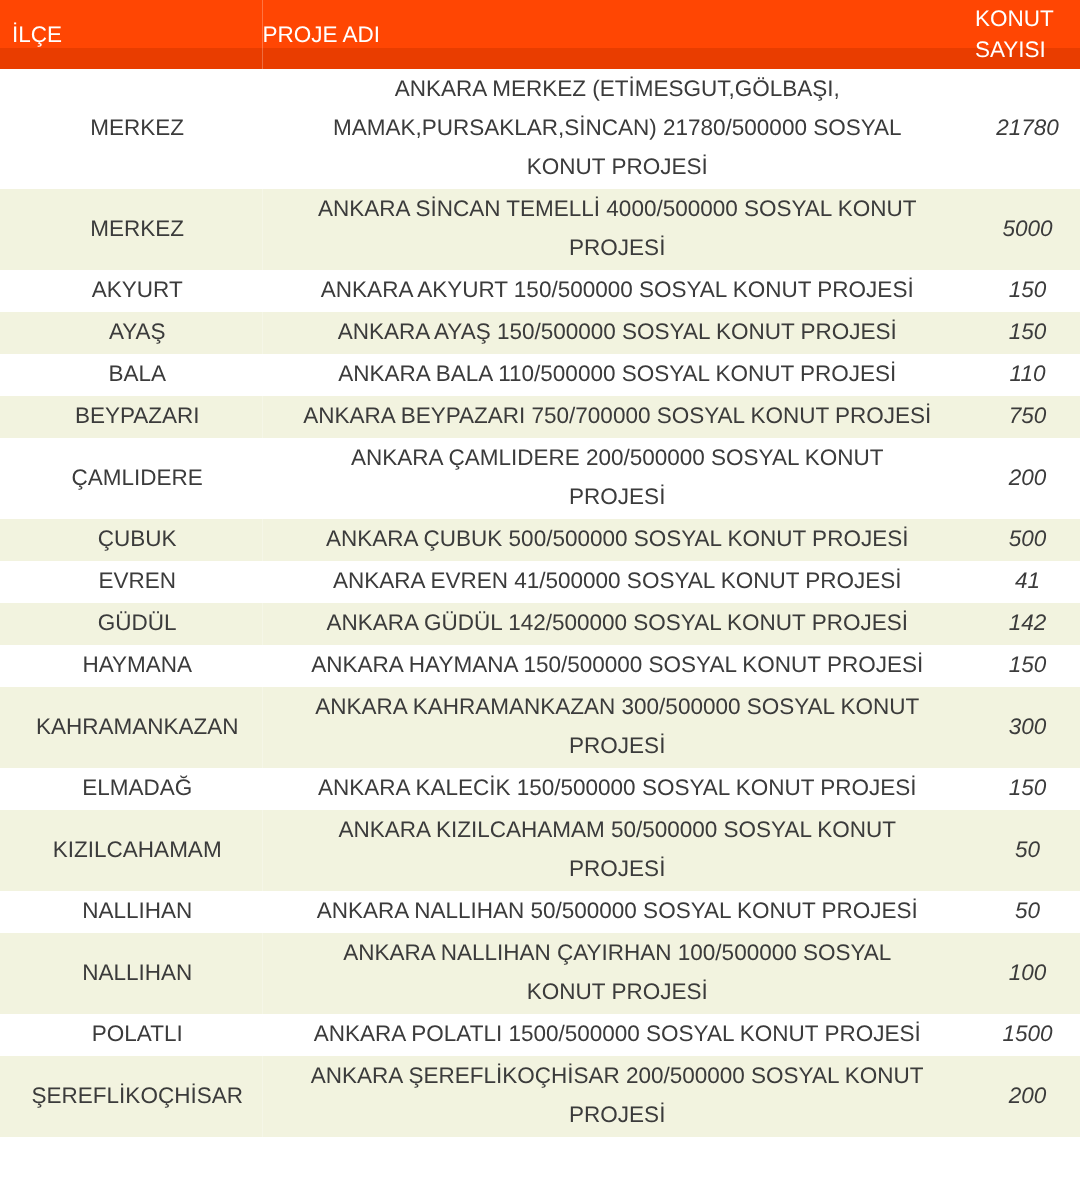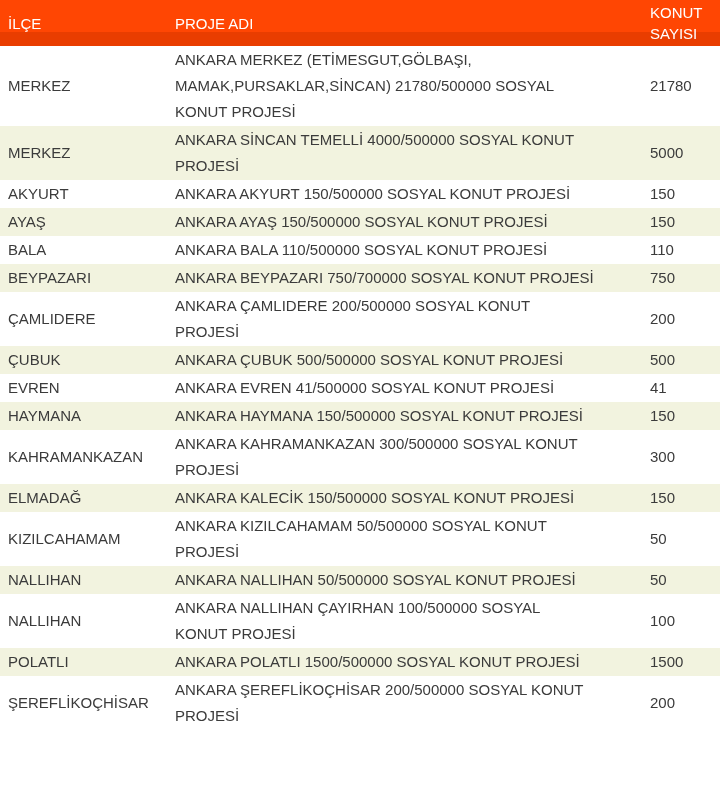--- a/index.html
+++ b/index.html
@@ -30,23 +30,24 @@
     padding: 0;
     line-height: 21px;
   }
   thead th.h-district { padding-left: 8px; margin-top: 45px; }
   thead th.h-count    { padding-left: 2px; padding-right: 18px; }
 
   tbody td {
     vertical-align: middle;
     padding: 1px 0;
     line-height: 26px;
+    text-align: center;
   }
   tbody td.d-district { padding-left: 8px; margin-top: 32px; }
-  tbody td.d-count    { padding-left: 2px; }
+  tbody td.d-count    { padding-left: 2px; font-style: italic; }
   tbody td .cellText { white-space: pre-line; }
 
   tbody tr:nth-child(odd)  { background: #ffffff; }
   tbody tr:nth-child(even) { background: #f2f3df; }
 </style>
 </head>
 <body>
 
 <table class="tbl">
   <colgroup>
@@ -160,20 +161,31 @@
         </td>
         <td class="d-project">
           <div class="cellText">ANKARA EVREN 41/500000 SOSYAL KONUT PROJESİ</div>
         </td>
         <td class="d-count">
           <div class="cellText">41</div>
         </td>
       </tr>
       <tr>
         <td class="d-district">
+          <div class="cellText">GÜDÜL</div>
+        </td>
+        <td class="d-project">
+          <div class="cellText">ANKARA GÜDÜL 142/500000 SOSYAL KONUT PROJESİ</div>
+        </td>
+        <td class="d-count">
+          <div class="cellText">142</div>
+        </td>
+      </tr>
+      <tr>
+        <td class="d-district">
           <div class="cellText">HAYMANA</div>
         </td>
         <td class="d-project">
           <div class="cellText">ANKARA HAYMANA 150/500000 SOSYAL KONUT PROJESİ</div>
         </td>
         <td class="d-count">
           <div class="cellText">150</div>
         </td>
       </tr>
       <tr>

